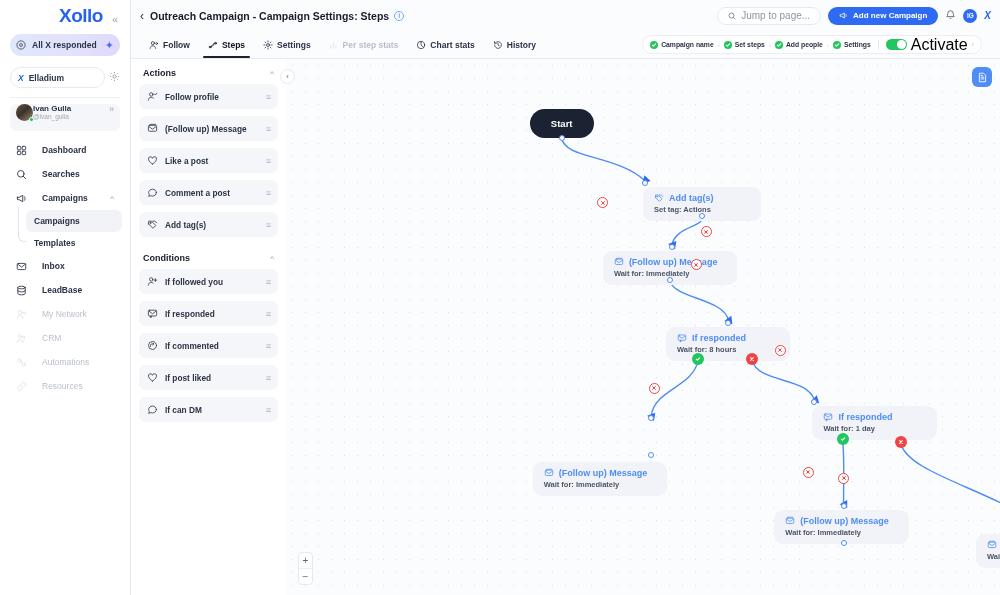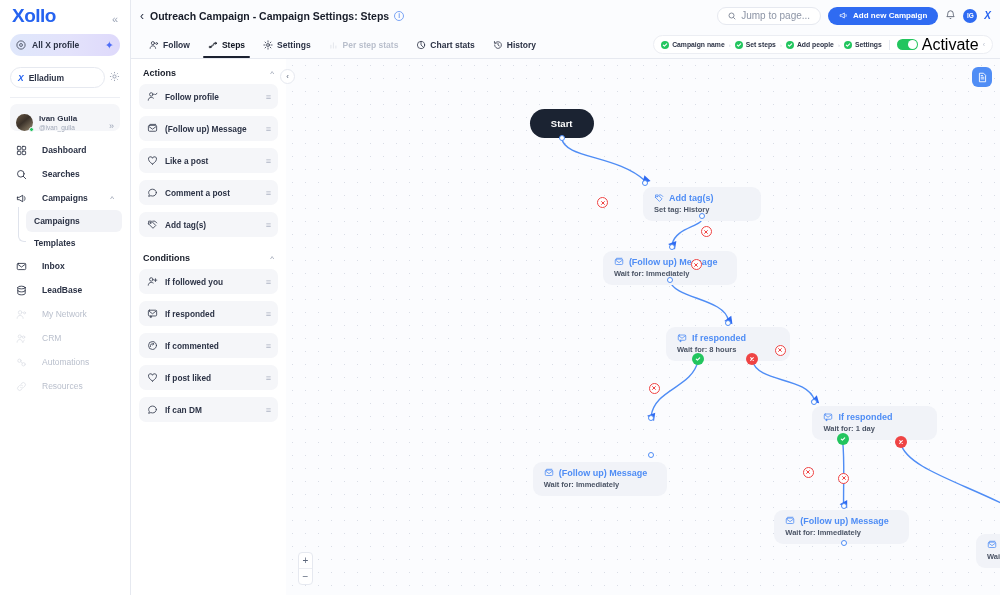--- a/index.html
+++ b/index.html
@@ -9,21 +9,21 @@
     background: #ffffff; overflow: hidden;
   }
   #app { position: relative; width: 1000px; height: 595px; display: flex; }
 
   
   #sidebar {
     width: 131px; height: 595px; flex: 0 0 131px;
     background: #ffffff; border-right: 1px solid #e6e9f0;
     position: relative; padding: 0 8px;
   }
-  .brand-row { display: flex; align-items: flex-end; justify-content: space-between; padding: 6px 4px 4px 4px; }
+  .brand-row { display: flex; align-items: flex-end; justify-content: space-between; padding: 6px 4px 4px 4px; margin-left: 47px; }
   .brand { font-size: 19px; font-weight: bold; color: #2563f0; letter-spacing: -0.5px; line-height: 1; }
   .collapse-btn { color: #9aa3b5; font-size: 11px; cursor: pointer; line-height: 1; }
 
   .allacc {
     margin: 5px 2px 0 2px; height: 22px; border-radius: 11px;
     background: linear-gradient(90deg, #dfe7fb 0%, #e3e2fb 55%, #ded9fb 100%);
     display: flex; align-items: center; padding: 0 6px; gap: 6px;
   }
   .allacc .lbl { font-size: 8.5px; color: #2b3245; font-weight: 600; flex: 1; }
   .allacc .sparkle { color: #4f6ef7; font-size: 11px; }
@@ -35,21 +35,21 @@
     display: flex; align-items: center; gap: 5px; padding: 0 7px;
   }
   .acct-box .xlogo { font-size: 8.5px; color: #2563f0; font-weight: bold; font-style: italic; }
   .acct-box .nm { font-size: 8.5px; color: #2b3245; font-weight: 600; }
   .gear-sm { color: #8a93a6; font-size: 11px; }
 
   .sep { height: 1px; background: #edeff4; margin: 9px 2px 0 2px; }
 
   .user-row {
     margin: 6px 2px 0 2px; height: 27px; border-radius: 7px; background: #f5f6f9;
-    display: flex; align-items: flex-end; gap: 6px; padding: 0 6px;
+    display: flex; align-items: flex-start; gap: 0; padding: 0 6px;
   }
   .avatar {
     width: 17px; height: 17px; border-radius: 50%; position: relative; flex: 0 0 17px;
     background: linear-gradient(140deg,#6b5a46 0%,#3a3129 45%,#9a8b72 100%);
   }
   .avatar .dot { position: absolute; right: -1px; bottom: -1px; width: 5px; height: 5px; border-radius: 50%; background: #22c55e; border: 1px solid #f5f6f9; }
   .user-txt { flex: 1; line-height: 1.15; }
   .user-name { font-size: 8px; color: #2b3245; font-weight: 600; }
   .user-handle { font-size: 6.5px; color: #a0a8b8; }
   .user-chev { font-size: 9px; color: #9aa3b5; }
@@ -105,21 +105,21 @@
   .tab {
     display: flex; align-items: center; gap: 4px; height: 26px; padding: 0 9px;
     font-size: 8.5px; color: #2b3245; font-weight: 600; cursor: pointer; position: relative;
   }
   .tab.active { color: #0f1420; font-weight: bold; }
   .tab.active:after { content: ""; position: absolute; left: 4px; right: 4px; bottom: 0; height: 2px; background: #1b2130; border-radius: 1px; }
   .tab.disabled { color: #b9bfcc; }
   .tab.disabled svg { opacity: .45; }
 
   .progress {
-    position: absolute; right: 7px; top: 4px; height: 19px; border-radius: 10px;
+    position: absolute; right: 18px; top: 4px; height: 19px; border-radius: 10px;
     background: #fff; border: 1px solid #eceef3; display: flex; align-items: center;
     padding: 0 7px; gap: 4px;
   }
   .pstep { display: flex; align-items: center; gap: 3px; }
   .pstep .plbl { font-size: 6.8px; color: #2b3245; font-weight: 600; }
   .tick { width: 8px; height: 8px; border-radius: 50%; background: #22c55e; display: flex; align-items: center; justify-content: center; }
   .tick svg { display: block; }
   .pdot { color: #c9ced9; font-size: 6px; }
   .pdiv { width: 1px; height: 10px; background: #e6e9f0; margin: 0 3px; }
   .toggle { width: 21px; height: 11px; border-radius: 6px; background: #22c55e; position: relative; cursor: pointer; }
@@ -200,21 +200,21 @@
       <div class="collapse-btn">«</div>
     </div>
 
     <div class="allacc">
       <span class="ic">
         <svg width="10" height="10" viewBox="0 0 16 16" fill="none" stroke="#3b4considerate" style="stroke:#3b4254" stroke-width="1.3">
             <circle cx="8" cy="8" r="6.6"></circle>
             <circle cx="8" cy="8" r="2.3"></circle>
           </svg>
       </span>
-      <span class="lbl">All X profile</span>
+      <span class="lbl">All X responded</span>
       <span class="sparkle">✦</span>
     </div>
 
     <div class="acct-row">
       <div class="acct-box">
         <span class="xlogo">X</span>
         <span class="nm">Elladium</span>
       </div>
       <span class="gear-sm">
         <svg width="11" height="11" viewBox="0 0 16 16" fill="none" stroke="#8a93a6" stroke-width="1.2">
@@ -630,21 +630,21 @@
               <div class="ntitle">
                 <span class="ic">
                   <svg width="10" height="10" viewBox="0 0 16 16" fill="none" stroke="#4f8df5" stroke-width="1.25" stroke-linecap="round" stroke-linejoin="round">
                     <path d="M2.4 7.2V3.1h4.1l6.3 6.3-4.1 4.1L2.4 7.2z"></path>
                     <circle cx="5" cy="5.6" r="0.9"></circle>
                     <path d="M8.4 3.1h3.1l2.6 2.6"></path>
                   </svg>
                 </span>
                 <span>Add tag(s)</span>
               </div>
-              <div class="nsub">Set tag: History</div>
+              <div class="nsub">Set tag: Actions</div>
             </div>
             <div class="node" style="left: 44.382%; top: 35.7542%; width: 18.8202%;">
               <div class="ntitle">
                 <span class="ic">
                   <svg width="10" height="10" viewBox="0 0 16 16" fill="none" stroke="#4f8df5" stroke-width="1.25" stroke-linecap="round" stroke-linejoin="round">
                     <rect x="2" y="3.4" width="12" height="8.6" rx="1.7"></rect>
                     <path d="M2.6 5L8 9l5.4-4"></path>
                     <path d="M4.6 2h8"></path>
                   </svg>
                 </span>

